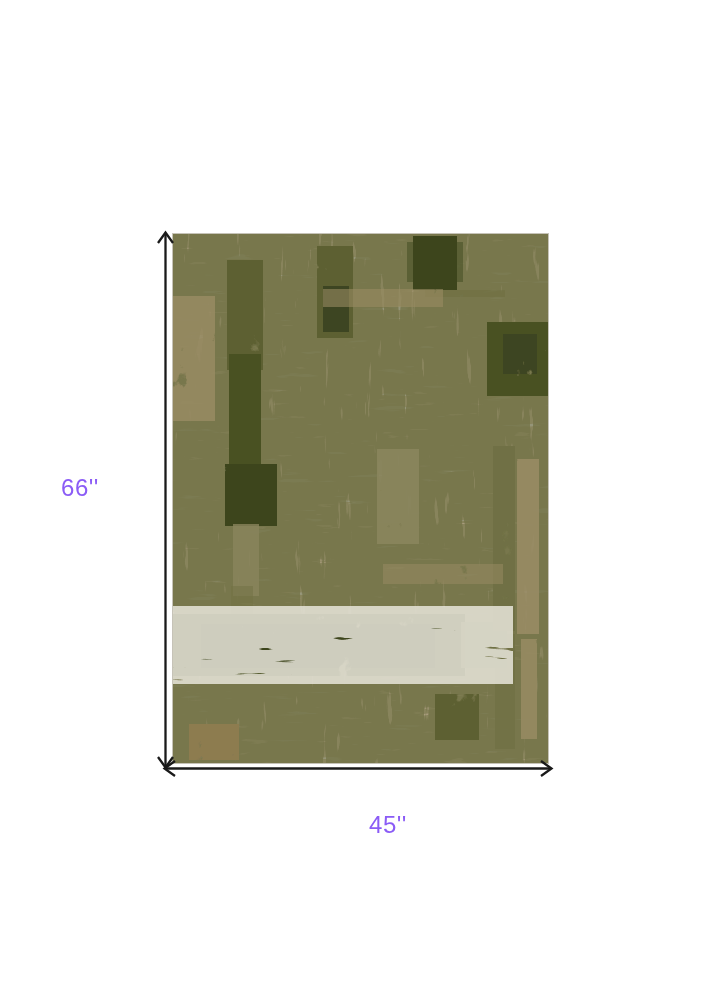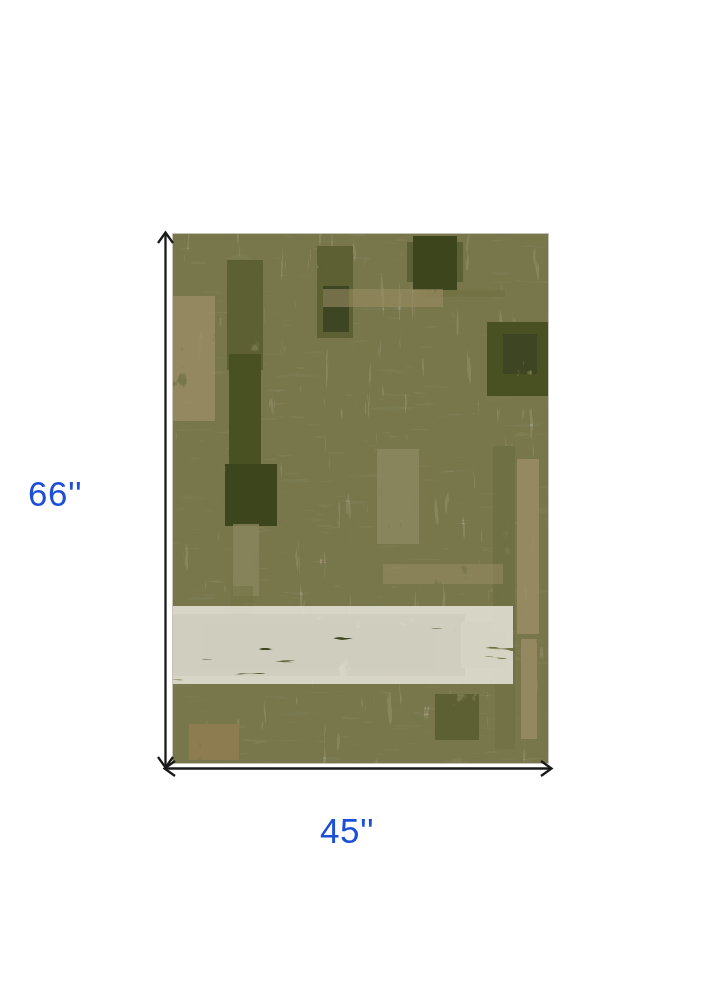--- a/index.html
+++ b/index.html
@@ -25,27 +25,28 @@
   .v-arrow line, .h-arrow line,
   .v-arrow polyline, .h-arrow polyline {
     fill: none;
     stroke-width: 2.3;
     stroke-linecap: butt;
     stroke-linejoin: miter;
   }
 
   .dim-label {
     position: absolute;
-    color: #1d4ed8;
-    font-size: 35px;
+    color: #8b5cf6;
+    font-size: 24px;
     letter-spacing: 0.5px;
+    text-align: center;
     white-space: nowrap;
   }
   .dim-label.v { left: 28px;  top: 474px; width: 104px; }
-  .dim-label.h { left: 320px; top: 811px; width: 104px; }
+  .dim-label.h { left: 336px; top: 811px; width: 104px; }
 </style>
 </head>
 <body>
 
 <div class="canvas">
 
   <div class="rug">
     <svg width="375" height="529" viewBox="0 0 375 529" xmlns="http://www.w3.org/2000/svg">
       <defs>
         <filter id="f-blotch" x="-15%" y="-15%" width="130%" height="130%">

